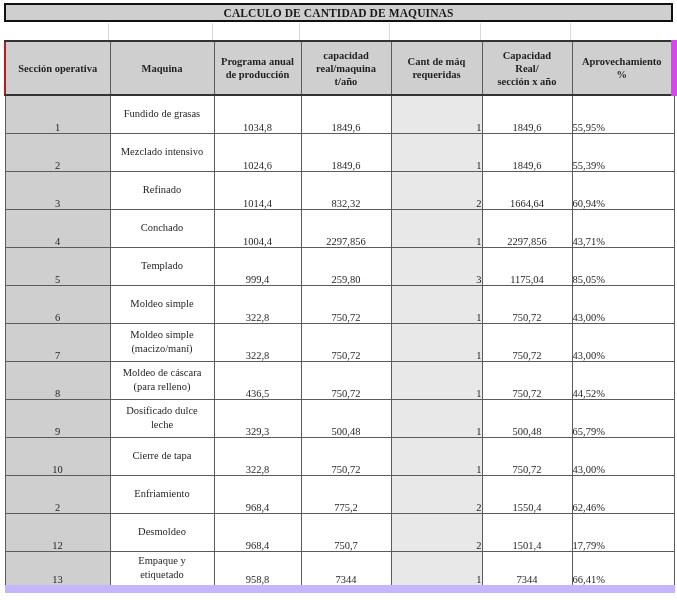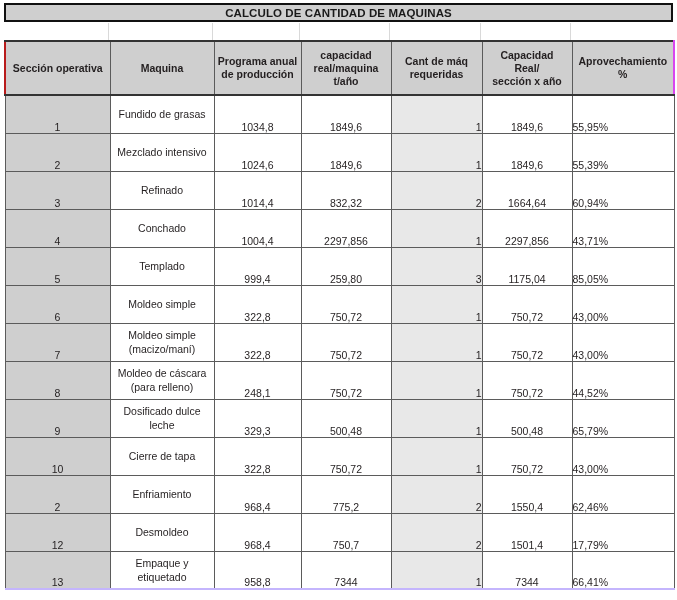--- a/index.html
+++ b/index.html
@@ -15,20 +15,21 @@
     font-family: "Liberation Sans", sans-serif;
     color: #231f20;
     -webkit-font-smoothing: antialiased;
   }
 
   .sheet {
     position: relative;
     width: 677px;
     height: 600px;
     box-sizing: border-box;
+    font-family: Liberation Serif, serif;
   }
 
   
   .title-bar {
     position: absolute;
     left: 4px;
     top: 3px;
     width: 669px;
     height: 19px;
     box-sizing: border-box;
@@ -90,21 +91,21 @@
     text-align: center;
     vertical-align: middle;
     font-weight: bold;
     font-size: 10.5px;
     line-height: 13px;
     padding: 2px 3px;
     border-top: 2px solid #333333;
     border-bottom: 2px solid #333333;
   }
   tr.head th.c0 { border-left: 2px solid #b91c1c; }
-  tr.head th.c6 { border-right: 2px solid #d946ef; }
+  tr.head th.c6 { border-right: 6px solid #d946ef; }
 
   
   tr.data td { height: 38px; }
 
   td.sec {
     background: #cfcfcf;
     text-align: center;
     vertical-align: bottom;
     padding-bottom: 3px;
     border-left: 2px solid #333333;
@@ -126,21 +127,21 @@
     text-align: right;
     vertical-align: bottom;
     padding: 0 4px 3px 0;
   }
   td.pct {
     text-align: left;
     vertical-align: bottom;
     padding: 0 4px 3px 0;
     border-right: 2px solid #333333;
   }
-  tr.data:last-child td { border-bottom: 2px solid #c4b5fd; }
+  tr.data:last-child td { border-bottom: 8px solid #c4b5fd; }
 </style>
 </head>
 <body>
 
 <div class="sheet">
 
   <div class="title-bar">
     <span class="title-text">CALCULO DE CANTIDAD DE MAQUINAS</span>
   </div>
 
@@ -235,21 +236,21 @@
           <td class="maq">Moldeo simple<br>(macizo/maní)</td>
           <td class="num">322,8</td>
           <td class="num">750,72</td>
           <td class="cant">1</td>
           <td class="num">750,72</td>
           <td class="pct">43,00%</td>
         </tr>
         <tr class="data">
           <td class="sec">8</td>
           <td class="maq">Moldeo de cáscara<br>(para relleno)</td>
-          <td class="num">248,1</td>
+          <td class="num">436,5</td>
           <td class="num">750,72</td>
           <td class="cant">1</td>
           <td class="num">750,72</td>
           <td class="pct">44,52%</td>
         </tr>
         <tr class="data">
           <td class="sec">9</td>
           <td class="maq">Dosificado dulce<br>leche</td>
           <td class="num">329,3</td>
           <td class="num">500,48</td>

